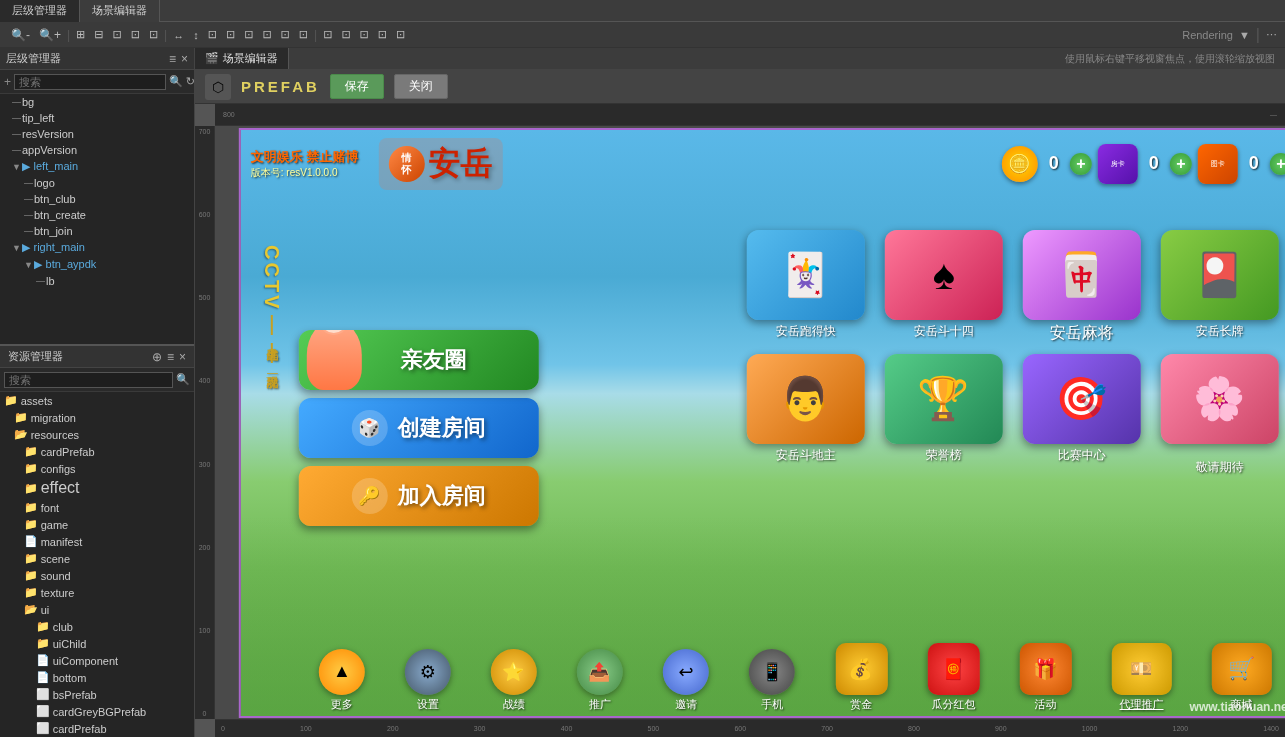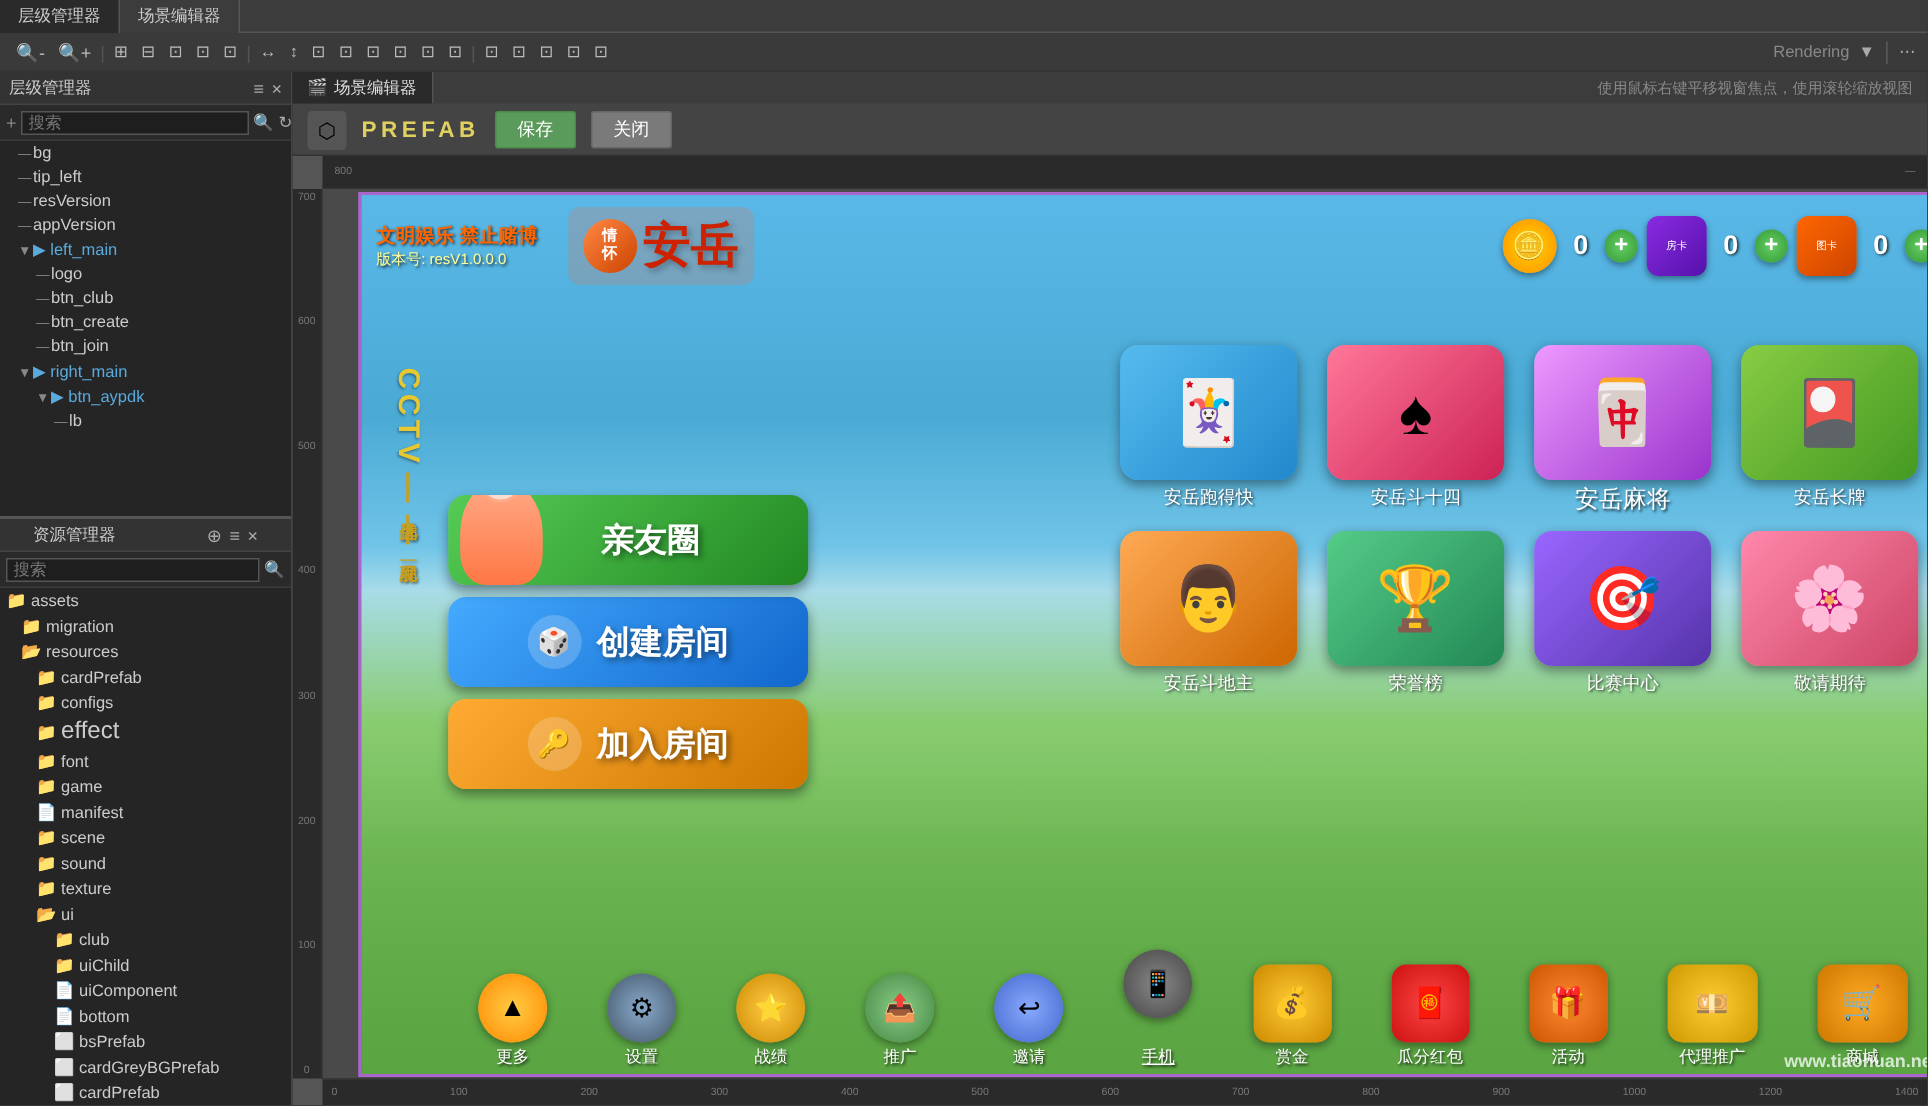--- a/index.html
+++ b/index.html
@@ -131,21 +131,21 @@
           </div>
           <div style="display:flex;align-items:center;padding:2px 4px;cursor:pointer;">
             <span style="display:inline-block;width:32px;"></span>
             <span style="color:#888;font-size:9px;width:10px;">—</span>
             <span style="color:#ccc;font-size:11px;">lb</span>
           </div>
         </div>
       </div>
 
       <div style="flex:1;background:#252525;display:flex;flex-direction:column;">
-        <div style="height:22px;background:#333;display:flex;align-items:center;padding:0 22px;border-bottom:1px solid #444;">
+        <div style="height:22px;background:#333;display:flex;align-items:center;padding:0 8px;border-bottom:1px solid #444;">
           <span style="font-size:11px;color:#ccc;">资源管理器</span>
           <div style="margin-left:auto;display:flex;gap:5px;">
             <span style="color:#aaa;font-size:12px;cursor:pointer;">⊕</span>
             <span style="color:#aaa;font-size:12px;cursor:pointer;">≡</span>
             <span style="color:#aaa;font-size:12px;cursor:pointer;">×</span>
           </div>
         </div>
         <div style="height:24px;background:#2a2a2a;display:flex;align-items:center;padding:2px 4px;gap:3px;border-bottom:1px solid #3a3a3a;">
           <input style="flex: 1 1 0%; background: rgb(30, 30, 30); border: 1px solid rgb(85, 85, 85); color: rgb(204, 204, 204); font-size: 11px; padding: 1px 4px; height: 16px; outline: none;" placeholder="搜索">
           <span style="color:#aaa;font-size:11px;cursor:pointer;">🔍</span>
@@ -384,21 +384,21 @@
               <div style="display:flex;flex-direction:column;align-items:center;cursor:pointer;">
                 <div style="width:118px;height:90px;background:linear-gradient(135deg,#55cc88,#228855);border-radius:12px;display:flex;align-items:center;justify-content:center;font-size:42px;box-shadow:0 3px 8px rgba(0,0,0,0.4);">🏆</div>
                 <span style="color:white;font-size:12px;margin-top:3px;text-shadow:1px 1px 2px rgba(0,0,0,0.8);">荣誉榜</span>
               </div>
               <div style="display:flex;flex-direction:column;align-items:center;cursor:pointer;">
                 <div style="width:118px;height:90px;background:linear-gradient(135deg,#9966ff,#5533aa);border-radius:12px;display:flex;align-items:center;justify-content:center;font-size:42px;box-shadow:0 3px 8px rgba(0,0,0,0.4);">🎯</div>
                 <span style="color:white;font-size:12px;margin-top:3px;text-shadow:1px 1px 2px rgba(0,0,0,0.8);">比赛中心</span>
               </div>
               <div style="display:flex;flex-direction:column;align-items:center;cursor:pointer;">
                 <div style="width:118px;height:90px;background:linear-gradient(135deg,#ff88aa,#cc4466);border-radius:12px;display:flex;align-items:center;justify-content:center;font-size:42px;box-shadow:0 3px 8px rgba(0,0,0,0.4);">🌸</div>
-                <span style="color:white;font-size:12px;margin-top:3px;text-shadow:1px 1px 2px rgba(0,0,0,0.8);">敬请期待</span>
+                <span style="color:white;font-size:12px;margin-top:15px;text-shadow:1px 1px 2px rgba(0,0,0,0.8);">敬请期待</span>
               </div>
             </div>
 
 
             <div style="position:absolute;bottom:4px;left:58px;right:10px;display:flex;align-items:flex-end;justify-content:space-around;">
 
               <div style="display:flex;flex-direction:column;align-items:center;cursor:pointer;">
                 <div style="width:46px;height:46px;background:radial-gradient(circle,#ffcc44,#ff8800);border-radius:50%;display:flex;align-items:center;justify-content:center;font-size:18px;box-shadow:0 2px 6px rgba(0,0,0,0.4);">▲</div>
                 <span style="color:white;font-size:11px;margin-top:2px;text-shadow:1px 1px 2px rgba(0,0,0,0.8);">更多</span>
               </div>
@@ -418,41 +418,41 @@
                 <span style="color:white;font-size:11px;margin-top:2px;text-shadow:1px 1px 2px rgba(0,0,0,0.8);">推广</span>
               </div>
 
               <div style="display:flex;flex-direction:column;align-items:center;cursor:pointer;">
                 <div style="width:46px;height:46px;background:radial-gradient(circle,#88aaff,#4466cc);border-radius:50%;display:flex;align-items:center;justify-content:center;font-size:18px;box-shadow:0 2px 6px rgba(0,0,0,0.4);">↩</div>
                 <span style="color:white;font-size:11px;margin-top:2px;text-shadow:1px 1px 2px rgba(0,0,0,0.8);">邀请</span>
               </div>
 
               <div style="display:flex;flex-direction:column;align-items:center;cursor:pointer;">
                 <div style="width:46px;height:46px;background:radial-gradient(circle,#888888,#444444);border-radius:50%;display:flex;align-items:center;justify-content:center;font-size:18px;box-shadow:0 2px 6px rgba(0,0,0,0.4);">📱</div>
-                <span style="color:white;font-size:11px;margin-top:18px;text-shadow:1px 1px 2px rgba(0,0,0,0.8);text-decoration:underline;">手机</span>
+                <span style="color:white;font-size:11px;margin-top:2px;text-shadow:1px 1px 2px rgba(0,0,0,0.8);">手机</span>
               </div>
 
               <div style="display:flex;flex-direction:column;align-items:center;cursor:pointer;">
                 <div style="width:52px;height:52px;background:radial-gradient(circle,#ffcc33,#cc8800);border-radius:10px;display:flex;align-items:center;justify-content:center;font-size:20px;box-shadow:0 2px 6px rgba(0,0,0,0.4);">💰</div>
                 <span style="color:white;font-size:11px;margin-top:2px;text-shadow:1px 1px 2px rgba(0,0,0,0.8);">赏金</span>
               </div>
 
               <div style="display:flex;flex-direction:column;align-items:center;cursor:pointer;">
                 <div style="width:52px;height:52px;background:radial-gradient(circle,#ff4444,#cc1111);border-radius:10px;display:flex;align-items:center;justify-content:center;font-size:20px;box-shadow:0 2px 6px rgba(0,0,0,0.4);">🧧</div>
                 <span style="color:white;font-size:11px;margin-top:2px;text-shadow:1px 1px 2px rgba(0,0,0,0.8);">瓜分红包</span>
               </div>
 
               <div style="display:flex;flex-direction:column;align-items:center;cursor:pointer;">
                 <div style="width:52px;height:52px;background:radial-gradient(circle,#ff8833,#cc5500);border-radius:10px;display:flex;align-items:center;justify-content:center;font-size:20px;box-shadow:0 2px 6px rgba(0,0,0,0.4);">🎁</div>
                 <span style="color:white;font-size:11px;margin-top:2px;text-shadow:1px 1px 2px rgba(0,0,0,0.8);">活动</span>
               </div>
 
               <div style="display:flex;flex-direction:column;align-items:center;cursor:pointer;">
                 <div style="width:60px;height:52px;background:radial-gradient(circle,#ffcc33,#cc9900);border-radius:10px;display:flex;align-items:center;justify-content:center;font-size:18px;box-shadow:0 2px 6px rgba(0,0,0,0.4);">💴</div>
-                <span style="color:white;font-size:11px;margin-top:2px;text-shadow:1px 1px 2px rgba(0,0,0,0.8);">代理推广</span>
+                <span style="color:white;font-size:11px;margin-top:2px;text-shadow:1px 1px 2px rgba(0,0,0,0.8);text-decoration:underline;">代理推广</span>
               </div>
 
               <div style="display:flex;flex-direction:column;align-items:center;cursor:pointer;">
                 <div style="width:60px;height:52px;background:radial-gradient(circle,#ffaa22,#cc7700);border-radius:10px;display:flex;align-items:center;justify-content:center;font-size:22px;box-shadow:0 2px 6px rgba(0,0,0,0.4);">🛒</div>
                 <span style="color:white;font-size:11px;margin-top:2px;text-shadow:1px 1px 2px rgba(0,0,0,0.8);">商城</span>
               </div>
             </div>
 
             <div style="position:absolute;bottom:2px;right:10px;color:rgba(255,255,255,0.75);font-size:12px;font-weight:bold;">www.tiaohuan.net</div>
 

